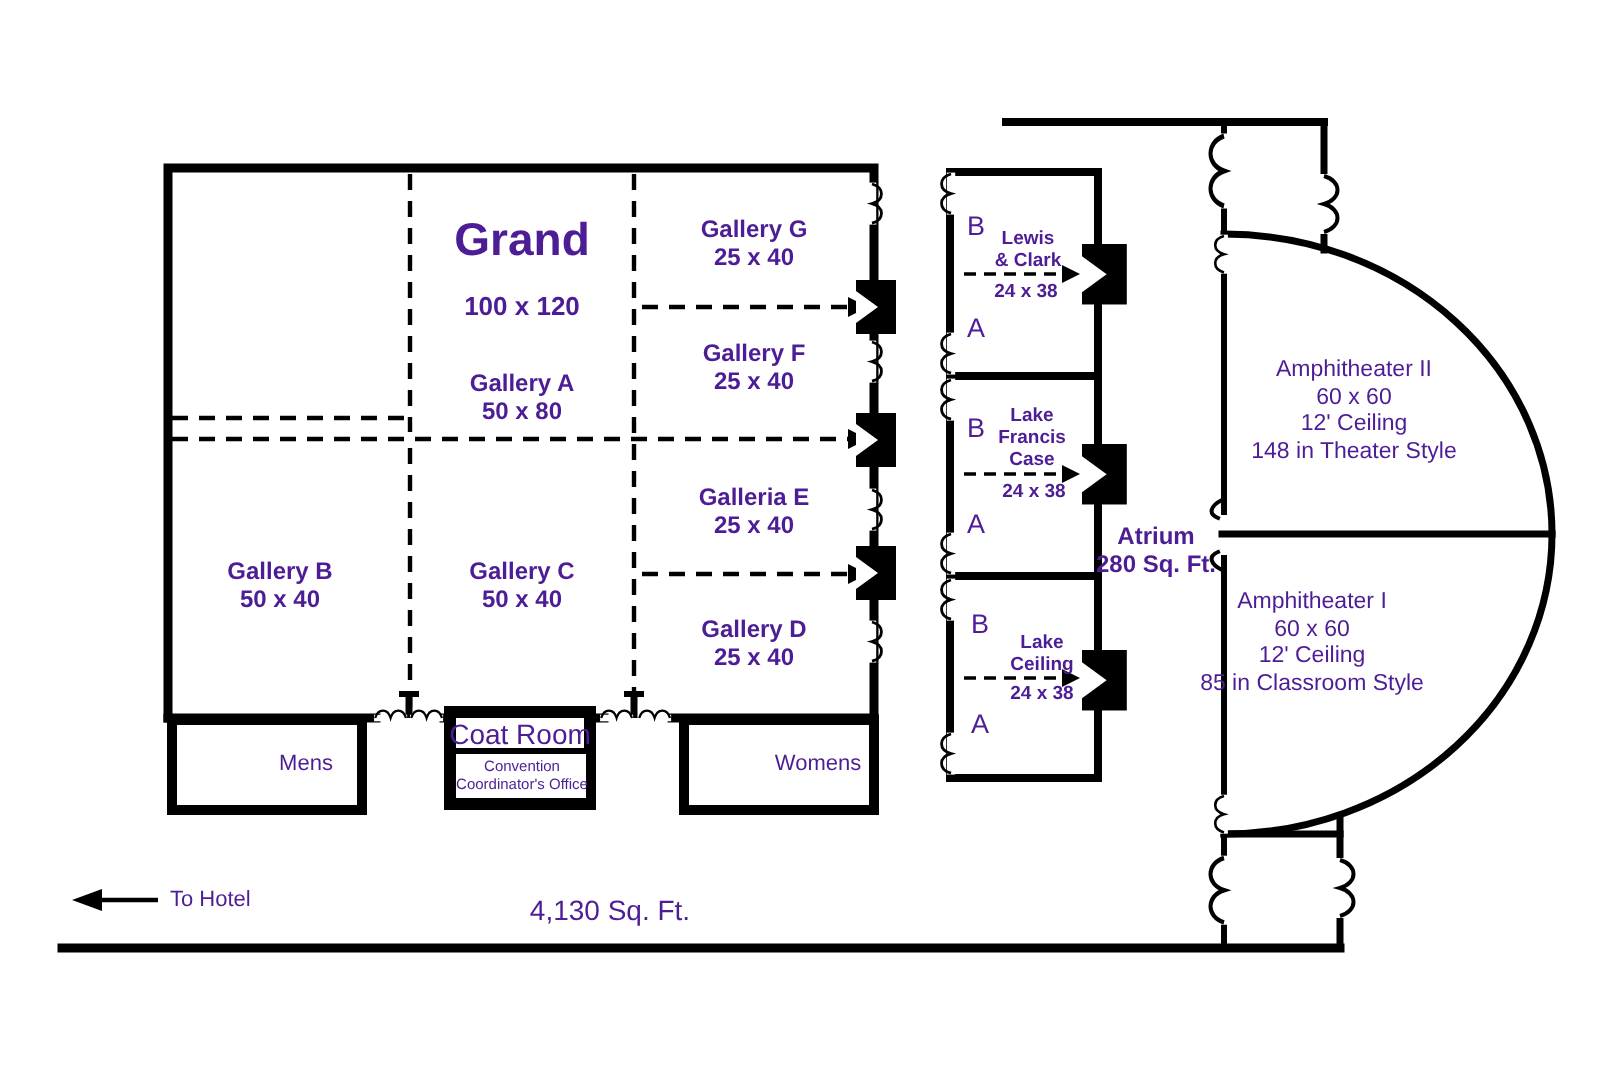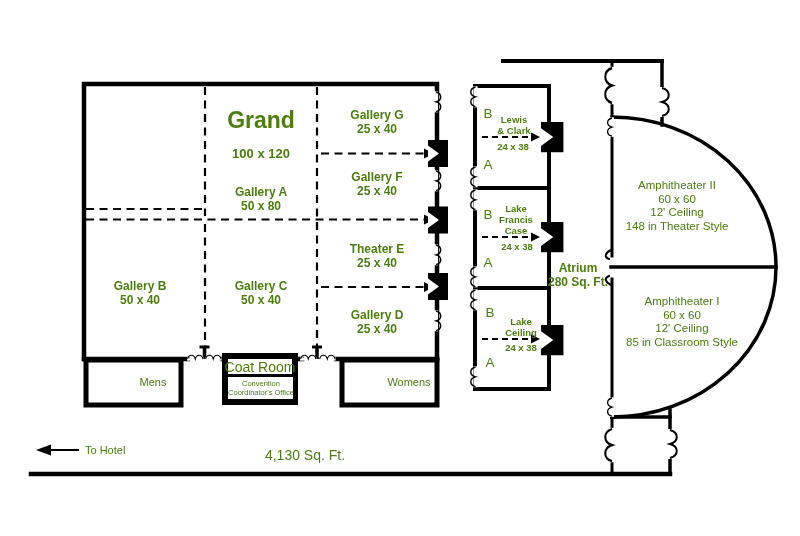--- a/index.html
+++ b/index.html
@@ -1,19 +1,19 @@
 <!DOCTYPE html>
 <html><head>
 <meta charset="utf-8">
 <style>
   html,body{margin:0;padding:0;background:#fff;}
   .canvas{position:relative;width:800px;height:536px;background:#ffffff;overflow:hidden;
           font-family:"Liberation Sans",sans-serif;color:#000;}
   svg{position:absolute;left:0;top:0;}
-  .lbl{position:absolute;transform:translate(-50%,-50%);text-align:center;white-space:nowrap;color:#4d7c0f;}
+  .lbl{position:absolute;transform:translate(-50%,-50%);text-align:center;white-space:nowrap;color:#4c1d95;}
   .b12{font-weight:bold;font-size:12px;line-height:13.5px;}
   .big{font-weight:bold;font-size:23px;line-height:21px;}
   .dims13{font-weight:bold;font-size:13px;}
   .b95{font-weight:bold;font-size:9.5px;line-height:11px;}
   .sec{font-size:13.5px;font-weight:normal;}
   .fac{font-size:11px;padding-left:40px;}
   .coat{font-size:14px;}
   .tiny{font-size:7.5px;line-height:8.5px;}
   .atr{font-weight:bold;font-size:12px;line-height:14px;}
   .amp{font-weight:normal;font-size:11.5px;line-height:13.5px;}
@@ -151,21 +151,21 @@
   </div>
   <div class="lbl b12" style="left:377px;top:122px">
     <div>Gallery G</div>
     <div>25 x 40</div>
   </div>
   <div class="lbl b12" style="left:377px;top:184px">
     <div>Gallery F</div>
     <div>25 x 40</div>
   </div>
   <div class="lbl b12" style="left:377px;top:256px">
-    <div>Theater E</div>
+    <div>Galleria E</div>
     <div>25 x 40</div>
   </div>
   <div class="lbl b12" style="left:377px;top:322px">
     <div>Gallery D</div>
     <div>25 x 40</div>
   </div>
   <div class="lbl b12" style="left:140px;top:293px">
     <div>Gallery B</div>
     <div>50 x 40</div>
   </div>
@@ -211,21 +211,21 @@
     <div>Atrium</div>
     <div>280 Sq. Ft.</div>
   </div>
 
   <div class="lbl amp" style="left:677px;top:206px">
     <div>Amphitheater II</div>
     <div>60 x 60</div>
     <div>12' Ceiling</div>
     <div>148 in Theater Style</div>
   </div>
-  <div class="lbl amp" style="left:682px;top:322px">
+  <div class="lbl amp" style="left:656px;top:322px">
     <div>Amphitheater I</div>
     <div>60 x 60</div>
     <div>12' Ceiling</div>
     <div>85 in Classroom Style</div>
   </div>
 
   <div class="lbl lobby-area" style="left:305px;top:455px">4,130 Sq. Ft.</div>
   <div class="lbl hotel" style="left:85px;top:450px">To Hotel</div>
 
 </div>

